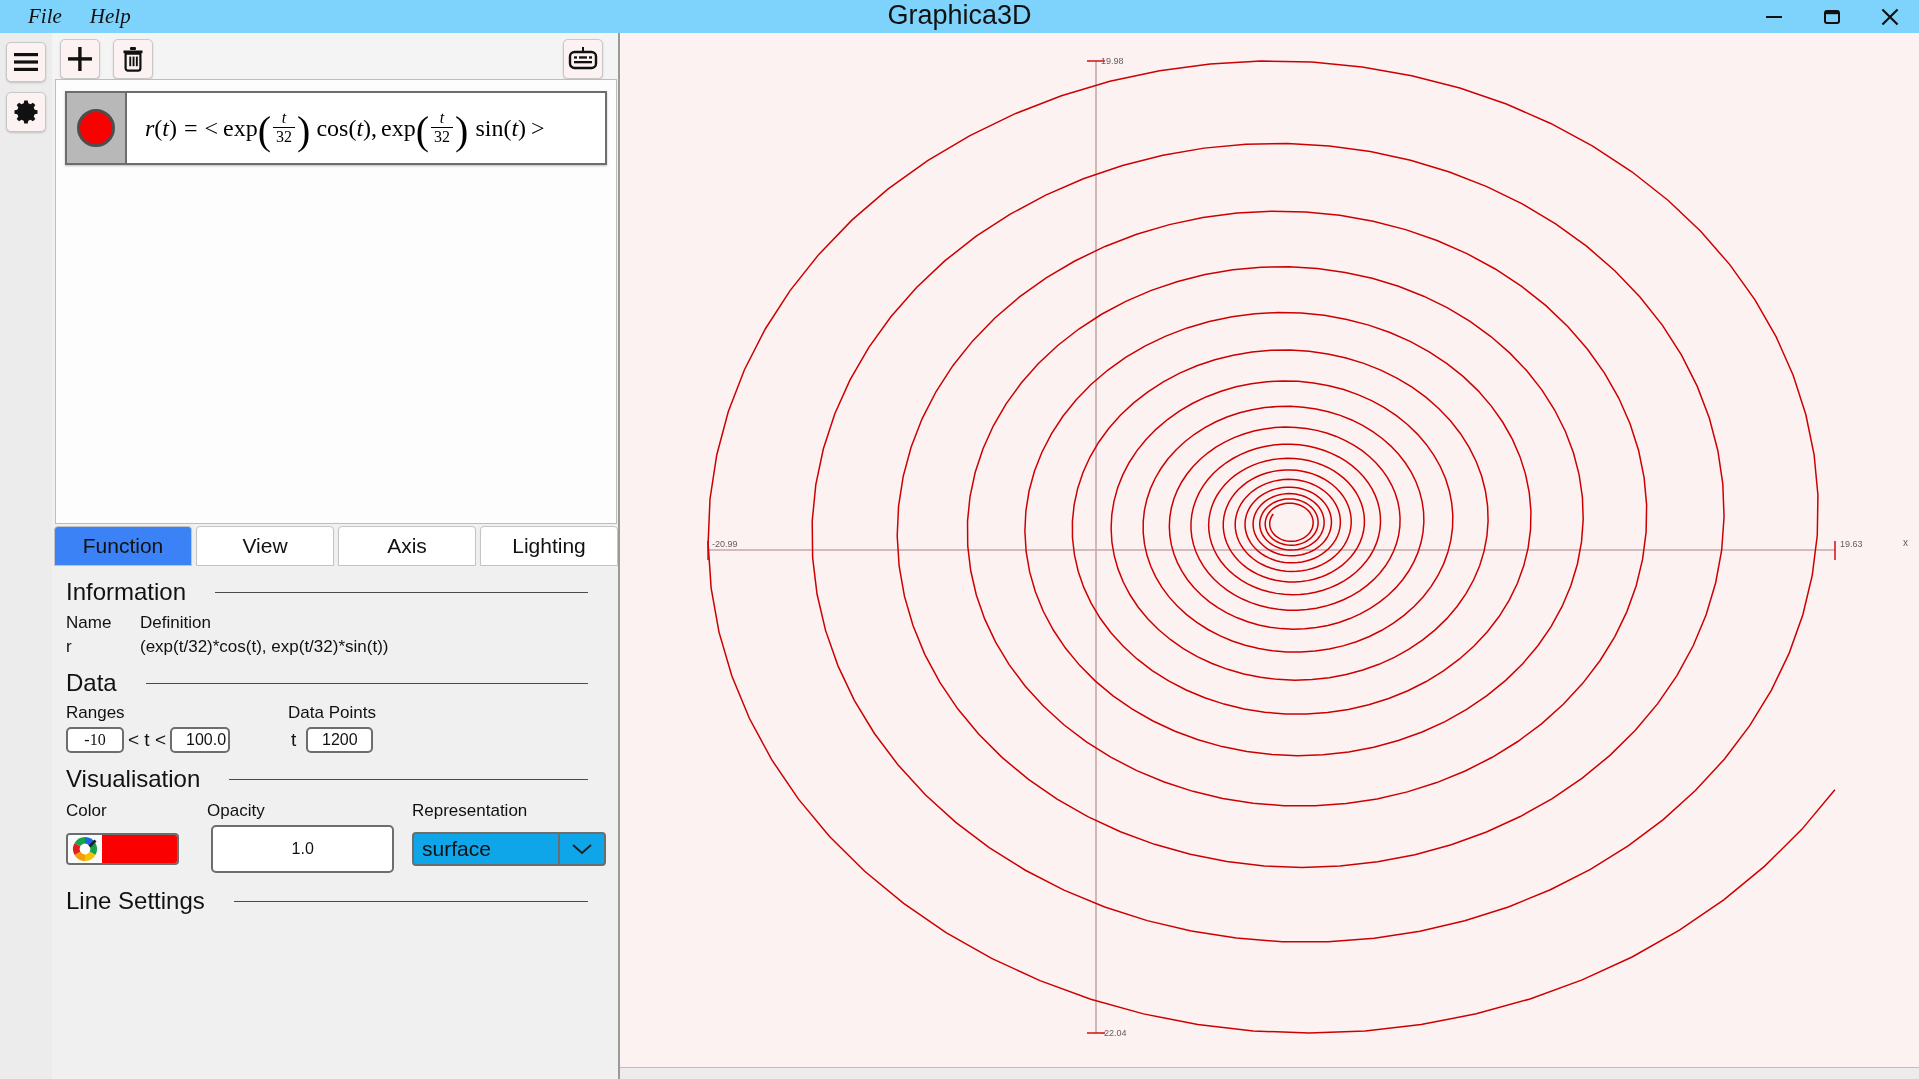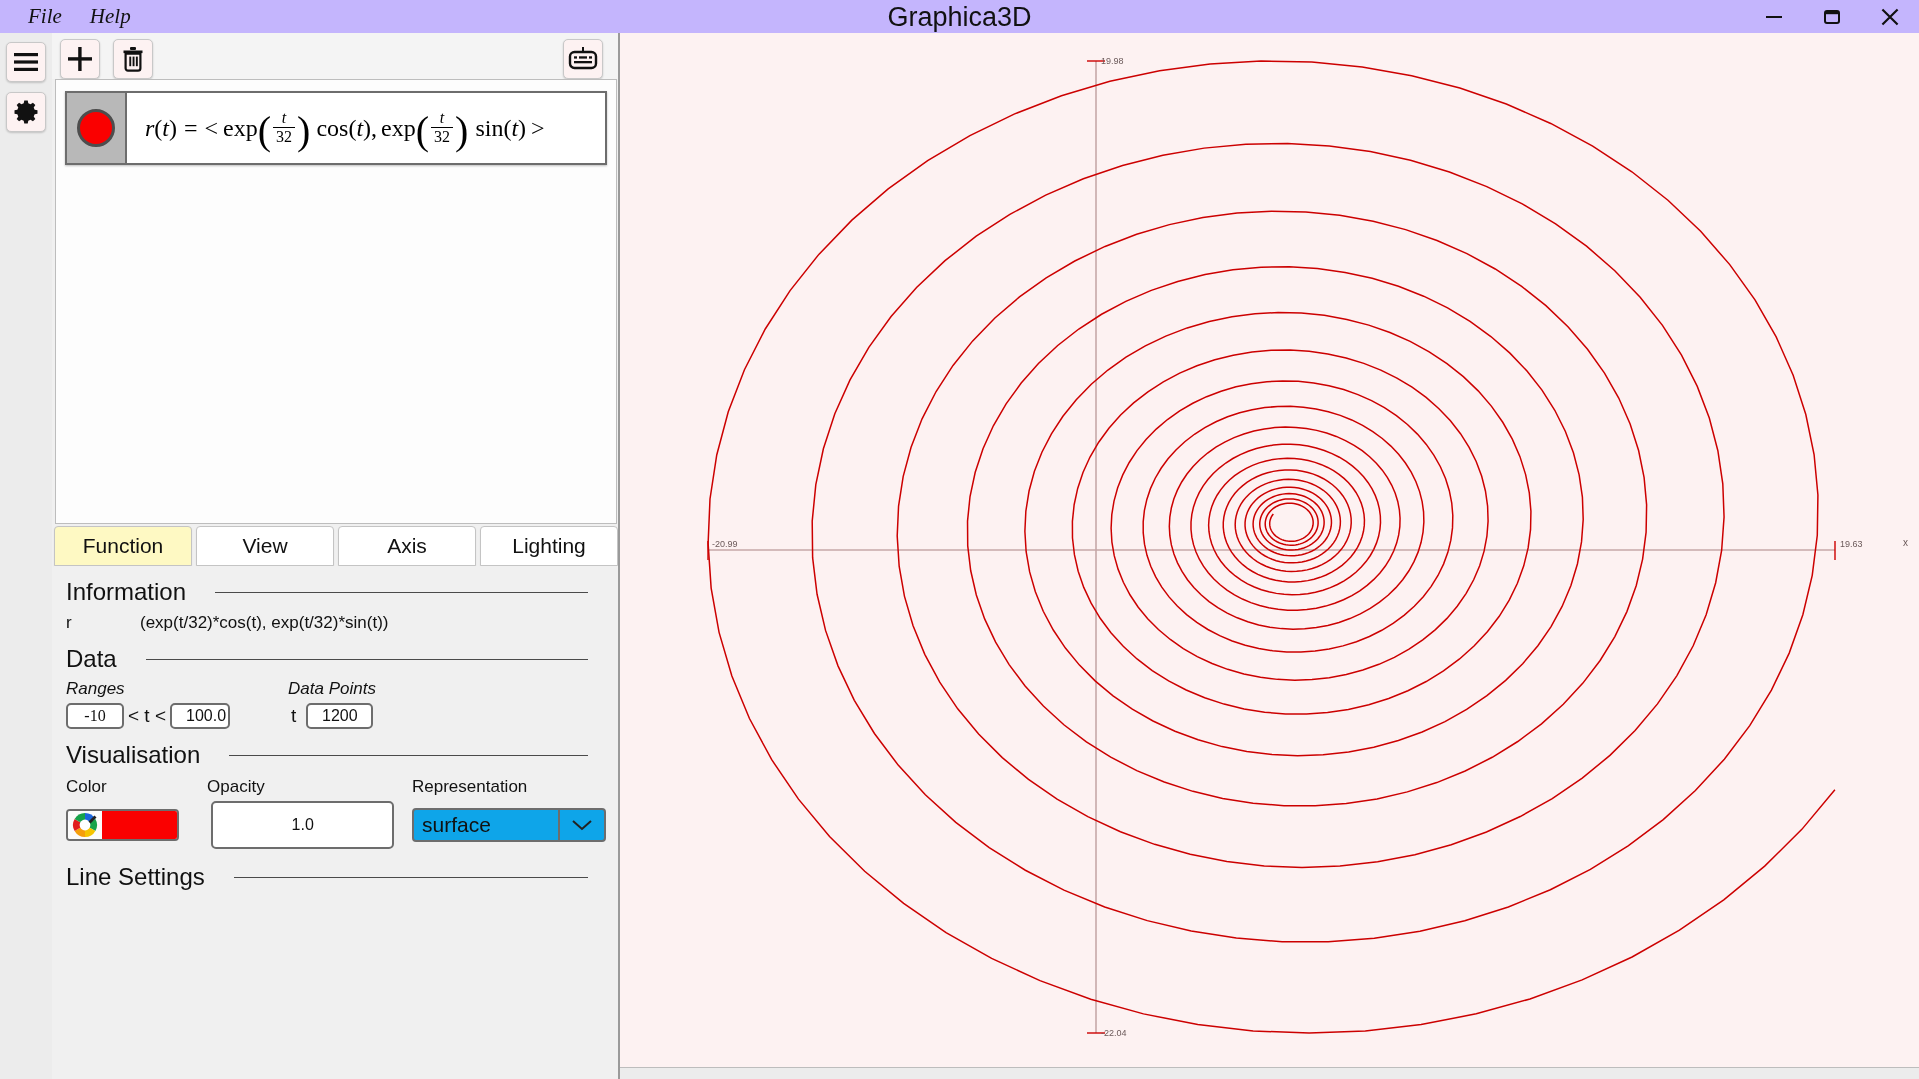--- a/index.html
+++ b/index.html
@@ -15,24 +15,24 @@
     height: 1079px;
     overflow: hidden;
     background: #fdf2f2;
   }
 
   
   #titlebar {
     position: absolute;
     left: 0; top: 0;
     width: 1919px; height: 33px;
-    background: #c4b5fd;
+    background: #7dd3fc;
     border-bottom: 1px solid #cfcfcf;
     display: flex;
-    align-items: flex-end;
+    align-items: flex-start;
   }
   .menu-item {
     font-style: italic;
     font-size: 21px;
     color: #111;
     padding: 0 14px;
     line-height: 33px;
     cursor: default;
     font-family: "Liberation Serif", serif;
   }
@@ -182,21 +182,21 @@
     flex: 1;
     background: #ffffff;
     border: 1px solid #c4c4c4;
     border-radius: 4px 4px 0 0;
     display: flex; align-items: center; justify-content: center;
     font-size: 21px;
     color: #111;
     cursor: pointer;
     box-shadow: 0 1px 1px rgba(0,0,0,0.12);
   }
-  .tab.active { background: #fef9c3; }
+  .tab.active { background: #3b82f6; }
 
   
   #tab-content {
     position: absolute;
     left: 2px; top: 533px;
     width: 564px; height: 513px;
     background: #f0f0f0;
     padding: 0 12px;
     box-sizing: border-box;
     overflow: hidden;
@@ -211,21 +211,21 @@
     font-size: 24px;
     color: #111;
     white-space: nowrap;
   }
   .section-head .rule {
     flex: 1;
     height: 1px;
     background: #4a4a4a;
     margin-right: 18px;
   }
-  .row { display: flex; font-style: italic; }
+  .row { display: flex; }
   .info-grid {
     margin-top: 7px;
     font-size: 17px;
     color: #111;
   }
   .info-grid .cellA { width: 74px; }
   .info-line { display: flex; margin-bottom: 4px; }
 
   .field-label {
     font-size: 17px;
@@ -450,20 +450,24 @@
 
     <div id="tab-content">
 
       <div class="section-head">
         <span class="lbl">Information</span>
         <span class="rule"></span>
       </div>
 
       <div class="info-grid">
         <div class="info-line">
+          <span class="cellA">Name</span>
+          <span>Definition</span>
+        </div>
+        <div class="info-line">
           <span class="cellA">r</span>
           <span>(exp(t/32)*cos(t), exp(t/32)*sin(t))</span>
         </div>
       </div>
 
       <div class="section-head">
         <span class="lbl">Data</span>
         <span class="rule"></span>
       </div>
 

